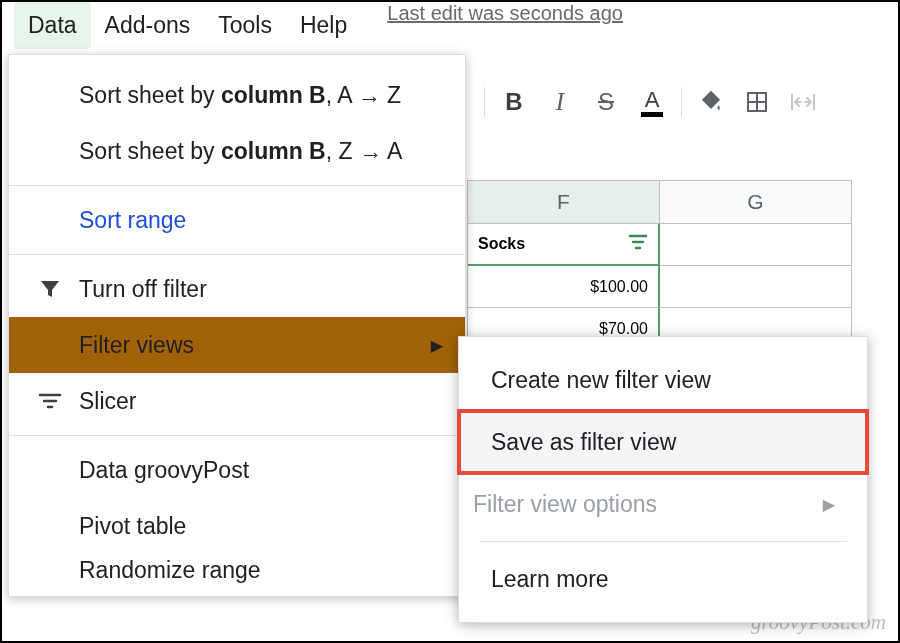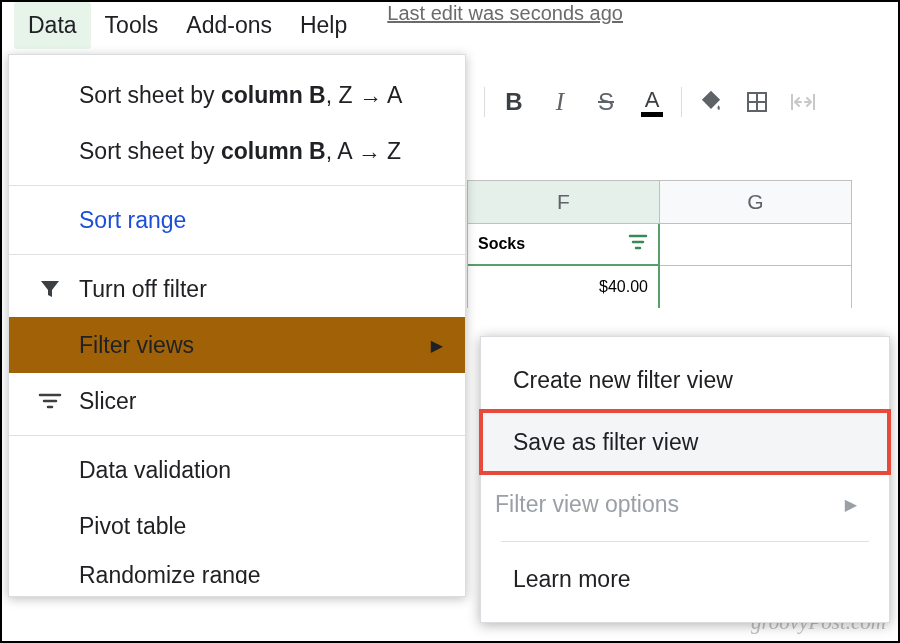--- a/index.html
+++ b/index.html
@@ -33,37 +33,37 @@
   .dropdown { position: absolute; left: 6px; top: 52px; width: 458px; background: #fff; box-shadow: 0 2px 10px rgba(0,0,0,0.25); border: 1px solid #dadce0; padding: 12px 0; font-size: 23px; z-index: 10; }
   .dd-item { display: flex; align-items: center; height: 56px; padding: 0 22px 0 70px; position: relative; cursor: pointer; color: #202124; }
   .dd-item.disabled { color: #1d4ed8; cursor: default; }
   .dd-item.hover { background: #a16207; }
   .dd-item .ic { position: absolute; left: 26px; width: 30px; display: flex; align-items: center; justify-content: center; }
   .dd-item .sub-arrow { margin-left: auto; font-size: 16px; }
   .dd-sep { height: 1px; background: #e0e0e0; margin: 6px 0; }
   .dd-sort b { font-weight: 700; }
 
   
-  .submenu { position: absolute; left: 478px; top: 334px; width: 410px; background: #fff; box-shadow: 0 2px 12px rgba(0,0,0,0.3); border: 1px solid #dadce0; padding: 12px 0; font-size: 23px; z-index: 20; }
+  .submenu { position: absolute; left: 456px; top: 334px; width: 410px; background: #fff; box-shadow: 0 2px 12px rgba(0,0,0,0.3); border: 1px solid #dadce0; padding: 12px 0; font-size: 23px; z-index: 20; }
   .sm-item { display: flex; align-items: center; height: 62px; padding: 0 32px; cursor: pointer; color: #202124; position: relative; }
   .sm-item.disabled { color: #9aa0a6; cursor: default; padding-left: 14px; }
   .sm-item .sub-arrow { margin-left: auto; font-size: 16px; color: #9aa0a6; }
   .sm-item.highlight { background: #f4f5f6; }
   .sm-item.highlight::after { content: ""; position: absolute; left: -2px; right: -2px; top: -2px; bottom: -2px; border: 4px solid #e74a3a; pointer-events: none; }
   .sm-sep { height: 1px; background: #e0e0e0; margin: 6px 20px; }
 
   .watermark { position: absolute; right: 12px; bottom: 6px; font-family: Georgia, serif; color: #bfbfbf; font-size: 21px; font-style: italic; }
 </style>
 </head>
 <body>
 
 <div class="menubar">
   <div class="menu-item active">Data</div>
+  <div class="menu-item">Add-ons</div>
   <div class="menu-item">Tools</div>
-  <div class="menu-item">Add-ons</div>
   <div class="menu-item">Help</div>
   <div class="last-edit">Last edit was seconds ago</div>
 </div>
 
 <div class="toolbar">
   <div class="tb-btn">
     <svg width="16" height="16" viewBox="0 0 16 16">
         <path d="M3 5 L8 11 L13 5 Z" fill="#5f6368"></path>
       </svg>
   </div>
@@ -112,36 +112,42 @@
         <svg width="20" height="18" viewBox="0 0 20 18" fill="none" stroke="#3a8a55" stroke-width="2.5" stroke-linecap="round">
           <line x1="2" y1="3" x2="18" y2="3"></line>
           <line x1="5" y1="9" x2="15" y2="9"></line>
           <line x1="8" y1="15" x2="12" y2="15"></line>
         </svg>
       </span>
     </div>
     <div class="cell"></div>
   </div>
   <div class="row">
+    <div class="cell num selright partial">
+      <span>$100.00</span>
+    </div>
+    <div class="cell"></div>
+  </div>
+  <div class="row">
     <div class="cell num selright partial" style="border-bottom:none;">
-      <span>$40.00</span>
+      <span>$70.00</span>
     </div>
     <div class="cell" style="border-bottom:none;"></div>
   </div>
 </div>
 
 <div class="dropdown">
   <div class="dd-item dd-sort">
     <span>
-      <span>Sort sheet by </span><b>column B</b><span>, Z → A</span>
+      <span>Sort sheet by </span><b>column B</b><span>, A → Z</span>
     </span>
   </div>
   <div class="dd-item dd-sort">
     <span>
-      <span>Sort sheet by </span><b>column B</b><span>, A → Z</span>
+      <span>Sort sheet by </span><b>column B</b><span>, Z → A</span>
     </span>
   </div>
   <div class="dd-sep"></div>
   <div class="dd-item disabled">
     <span>Sort range</span>
   </div>
   <div class="dd-sep"></div>
   <div class="dd-item">
     <span class="ic">
       <svg width="22" height="22" viewBox="0 0 22 22" fill="#3c4043">
@@ -159,26 +165,26 @@
       <svg width="24" height="20" viewBox="0 0 24 20" fill="none" stroke="#3c4043" stroke-width="2.5" stroke-linecap="round">
         <line x1="2" y1="4" x2="22" y2="4"></line>
         <line x1="6" y1="10" x2="18" y2="10"></line>
         <line x1="10" y1="16" x2="14" y2="16"></line>
       </svg>
     </span>
     <span>Slicer</span>
   </div>
   <div class="dd-sep"></div>
   <div class="dd-item">
-    <span>Data validation</span>
+    <span>Data groovyPost</span>
   </div>
   <div class="dd-item">
     <span>Pivot table</span>
   </div>
-  <div class="dd-item" style="height:30px;overflow:hidden;align-items:center;padding-top:12px;">
+  <div class="dd-item" style="height:30px;overflow:hidden;align-items:flex-end;padding-top:12px;">
     <span>Randomize range</span>
   </div>
 </div>
 
 <div class="submenu">
   <div class="sm-item">
     <span>Create new filter view</span>
   </div>
   <div class="sm-item highlight">
     <span>Save as filter view</span>

